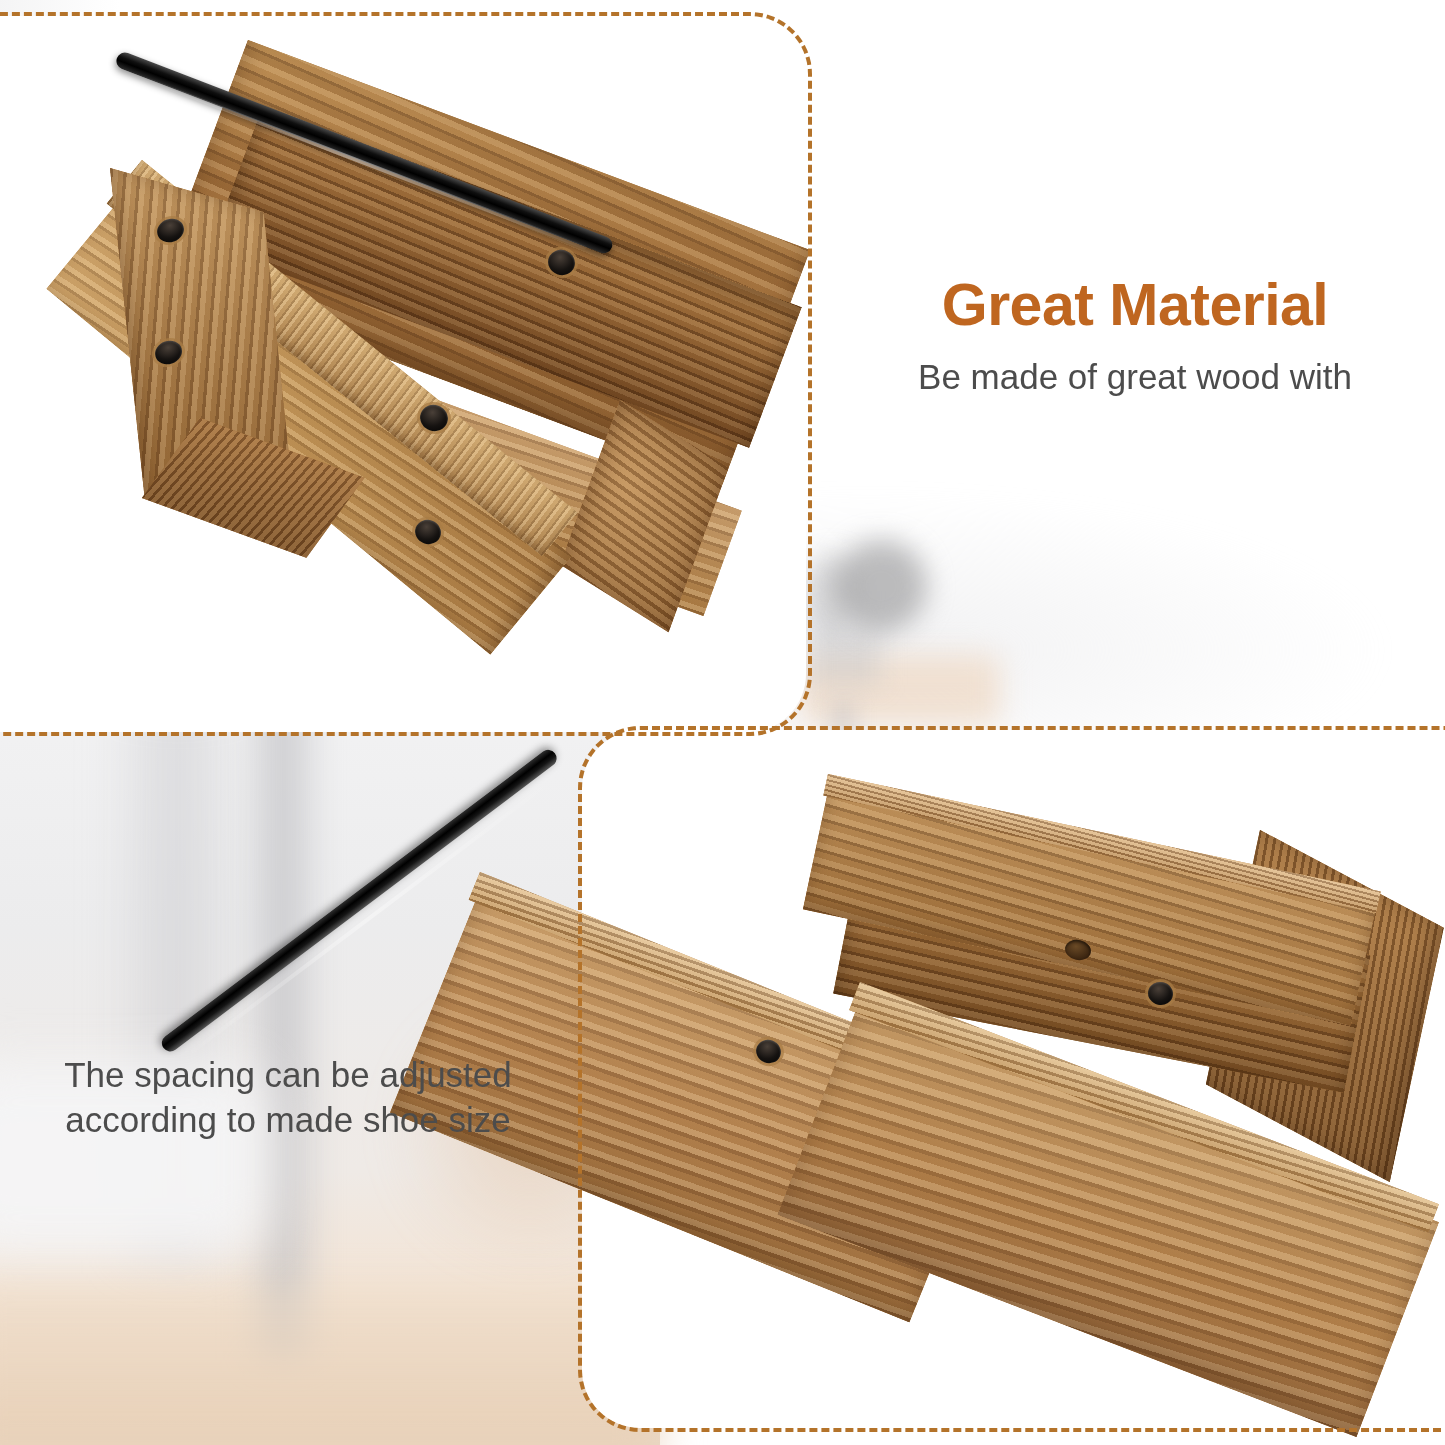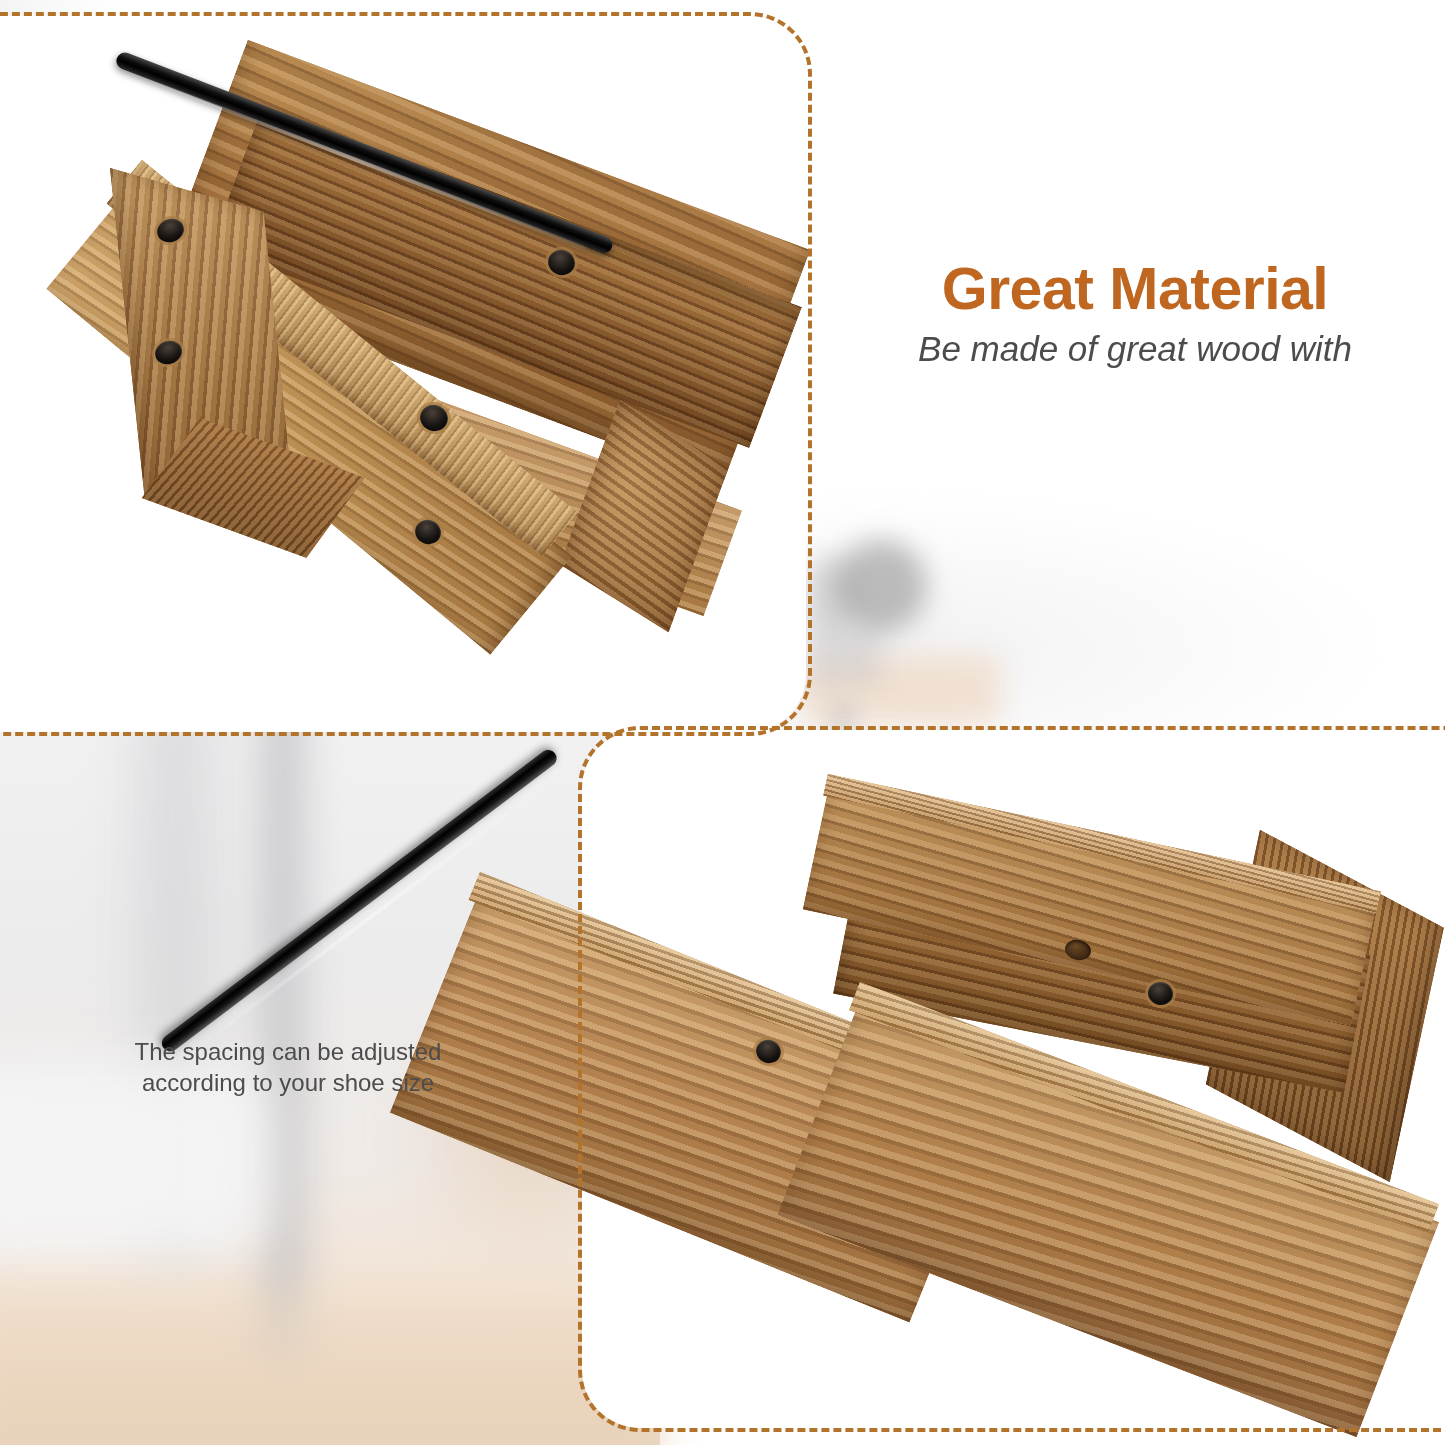--- a/index.html
+++ b/index.html
@@ -90,42 +90,42 @@
   }
   .panel-fill{
     position:absolute;background:#fff;
   }
   #panel-top-fill{left:-60px;top:16px;width:866px;height:716px;border-radius:0 58px 58px 0;}
   #panel-bottom-fill{left:582px;top:730px;width:923px;height:698px;border-radius:58px 0 0 58px;}
 
   
   .feature{position:absolute;text-align:center;}
   .feature h2{
-    margin:0;
+    margin:16px;
     font-family:"Liberation Sans",sans-serif;
     font-weight:bold;
     color:#bf6620;
     line-height:1.08;
     letter-spacing:-0.5px;
   }
   .feature p{
     margin:0;
     font-family:"Liberation Sans",sans-serif;
     color:#4c4c4c;
     line-height:1.3;
     font-weight:normal;
   }
 
   #feature-material{left:830px;top:258px;width:610px;}
   #feature-material h2{font-size:59px;}
-  #feature-material p{font-size:35px;margin-top:4px;font-style:italic;}
+  #feature-material p{font-size:35px;margin-top:4px;}
 
   #feature-adjustable{left:8px;top:952px;width:560px;}
   #feature-adjustable h2{font-size:59px;}
-  #feature-adjustable p{font-size:24px;margin-top:20px;}
+  #feature-adjustable p{font-size:35px;margin-top:20px;}
 
   
   #product-top{
     position:absolute;left:120px;top:50px;width:700px;height:590px;
   }
   .wood{
     position:absolute;
     background-color:#b58248;
     background-image:
       repeating-linear-gradient(92deg,
@@ -429,17 +429,17 @@
       <span>Be made of great wood with</span><br>
     </p>
   </div>
 
   <div class="feature" id="feature-adjustable">
     <h2>
       <br>
     </h2>
     <p>
       <span>The spacing can be adjusted</span><br>
-      <span>according to your shoe size</span>
+      <span>according to made shoe size</span>
     </p>
   </div>
 
 </div>
 
 </body></html>

